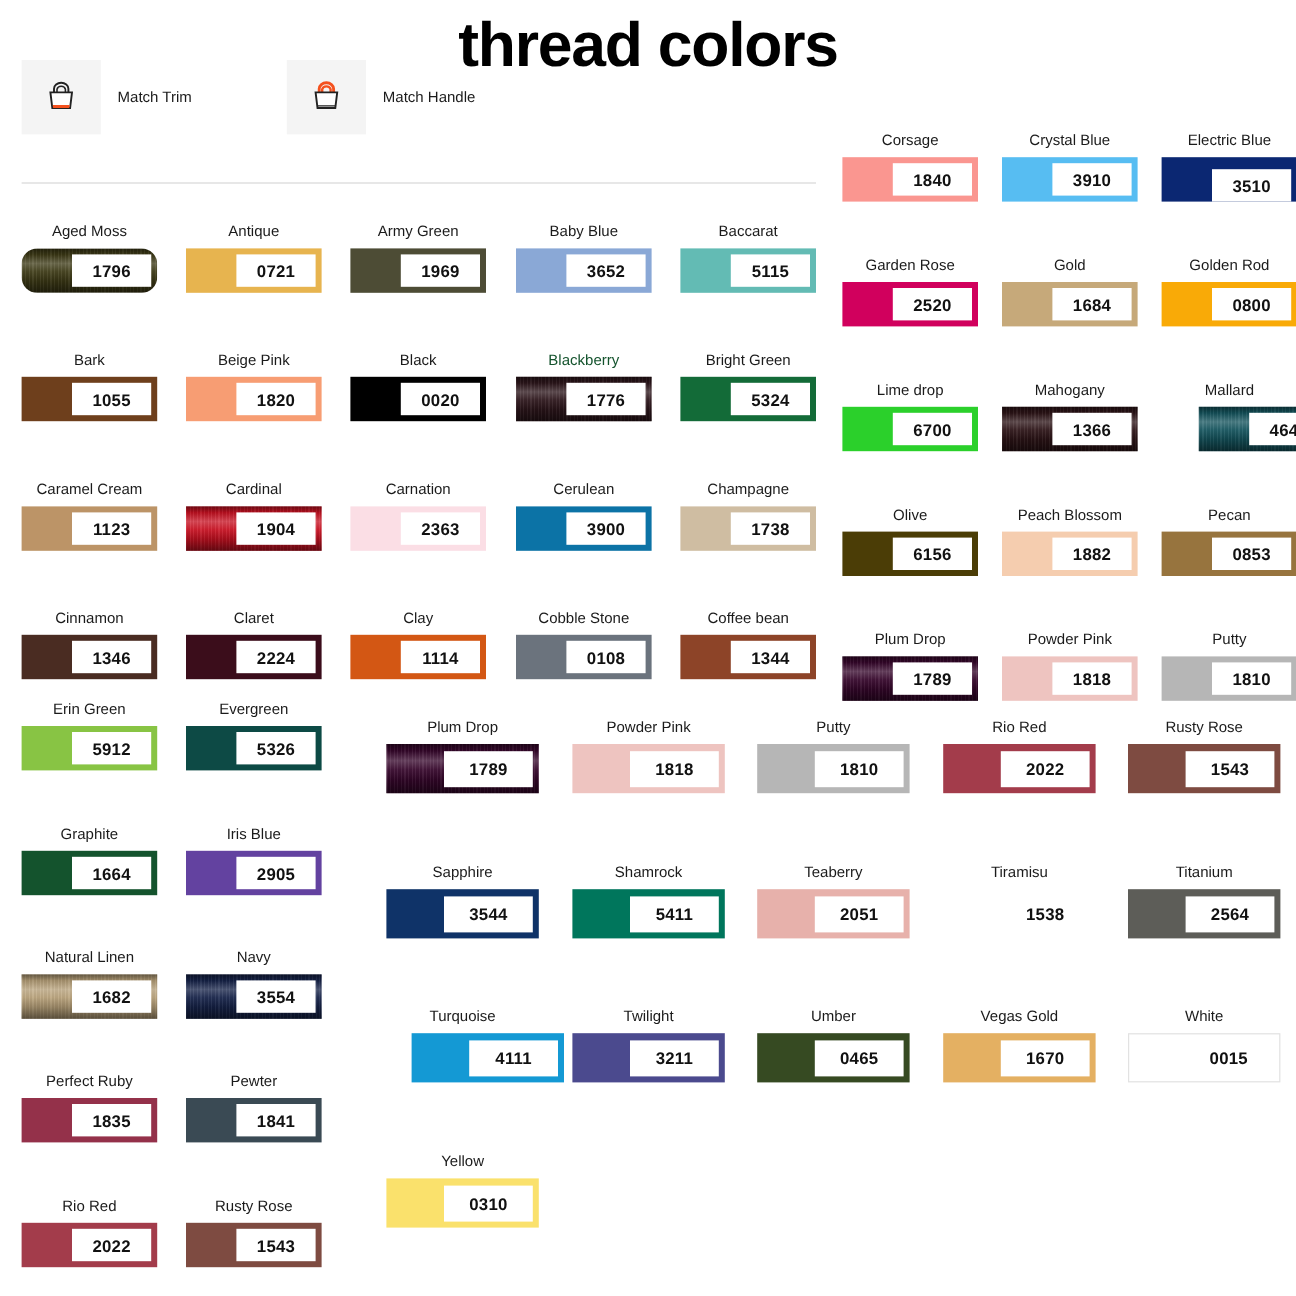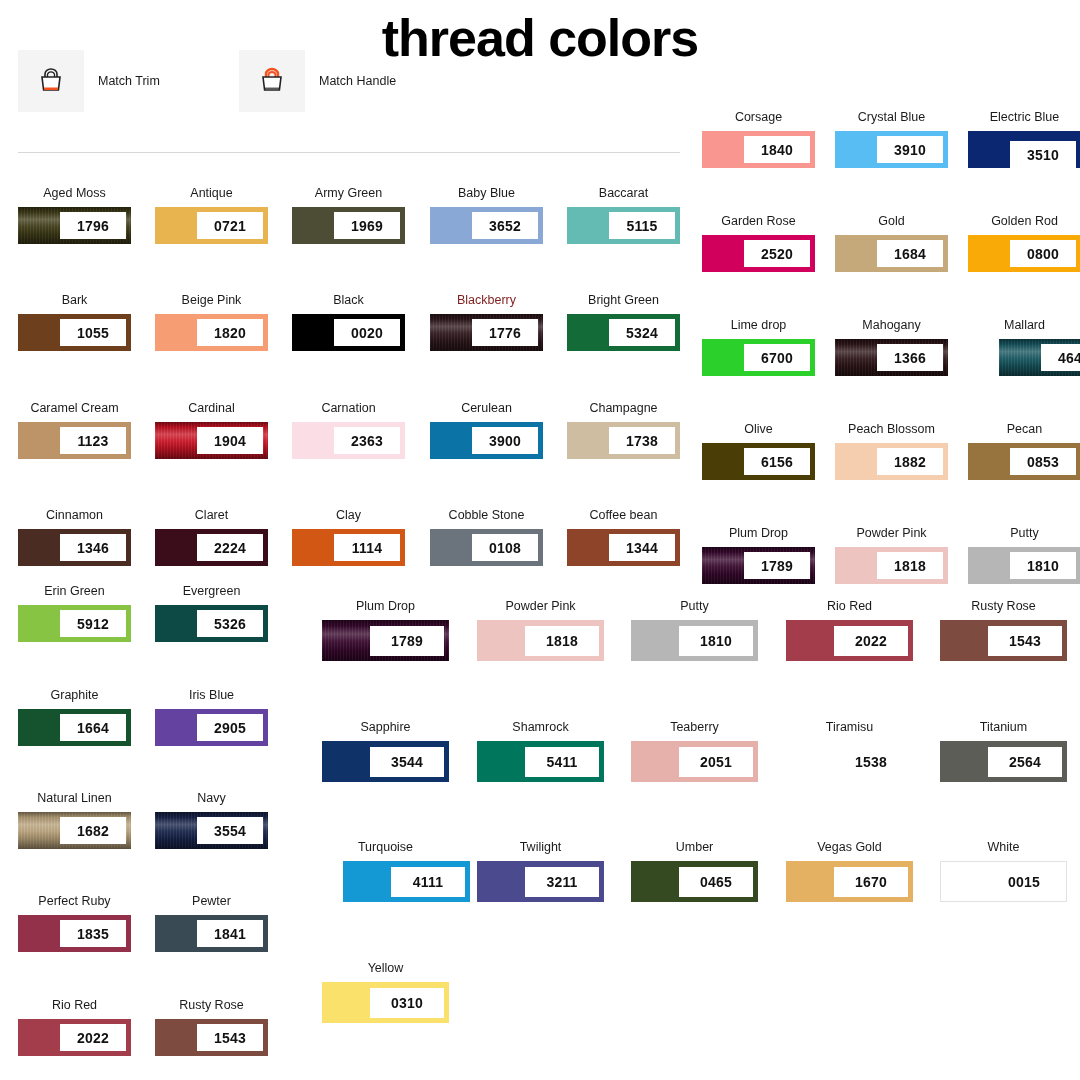--- a/index.html
+++ b/index.html
@@ -37,21 +37,21 @@
     background:#d8d8d8;
   }
 
   
   .sw{position:absolute;}
   .sw .name{
     position:absolute;left:0;top:0;width:100%;
     text-align:center;font-size:12.5px;line-height:14px;
     color:#1b1b1b;white-space:nowrap;
   }
-  .sw.sel .name{color:#7f1d1d;}
+  .sw.sel .name{color:#14532d;}
   .sw .chip{
     position:absolute;left:0;top:21px;
     box-sizing:border-box;
     display:flex;align-items:center;justify-content:flex-end;
   }
   .sw .code{
     box-sizing:border-box;
     background:#ffffff;
     border:1px solid rgba(255,255,255,0.0);
     font-size:14px;font-weight:bold;color:#111;
@@ -98,21 +98,21 @@
       </svg>
     </div>
     <div class="mlabel">Match Handle</div>
   </div>
 
   <div id="header-divider"></div>
 
   <div id="swatch-groups">
       <div class="sw gA" style="left: 18px; top: 186px; width: 113px;">
         <div class="name">Aged Moss</div>
-        <div class="chip" style="background: linear-gradient(rgba(0, 0, 0, 0.45) 0%, rgba(0, 0, 0, 0.1) 14%, rgba(255, 255, 255, 0.22) 34%, rgba(255, 255, 255, 0.06) 52%, rgba(0, 0, 0, 0.18) 74%, rgba(0, 0, 0, 0.5) 100%), repeating-linear-gradient(90deg, rgba(255, 255, 255, 0.07) 0px, rgba(255, 255, 255, 0.07) 1px, rgba(0, 0, 0, 0.05) 1px, rgba(0, 0, 0, 0.05) 3px), rgb(62, 59, 22);">
+        <div class="chip" style="background: linear-gradient(rgba(0, 0, 0, 0.45) 0%, rgba(0, 0, 0, 0.1) 14%, rgba(255, 255, 255, 0.22) 34%, rgba(255, 255, 255, 0.06) 52%, rgba(0, 0, 0, 0.18) 74%, rgba(0, 0, 0, 0.5) 100%), repeating-linear-gradient(90deg, rgba(255, 255, 255, 0.07) 0px, rgba(255, 255, 255, 0.07) 1px, rgba(0, 0, 0, 0.05) 1px, rgba(0, 0, 0, 0.05) 3px), rgb(62, 59, 22); border-radius: 13px;">
           <div class="code">1796</div>
         </div>
       </div>
       <div class="sw gA" style="left: 155px; top: 186px; width: 113px;">
         <div class="name">Antique</div>
         <div class="chip" style="background: rgb(231, 180, 79);">
           <div class="code">0721</div>
         </div>
       </div>
       <div class="sw gA" style="left: 292px; top: 186px; width: 113px;">

